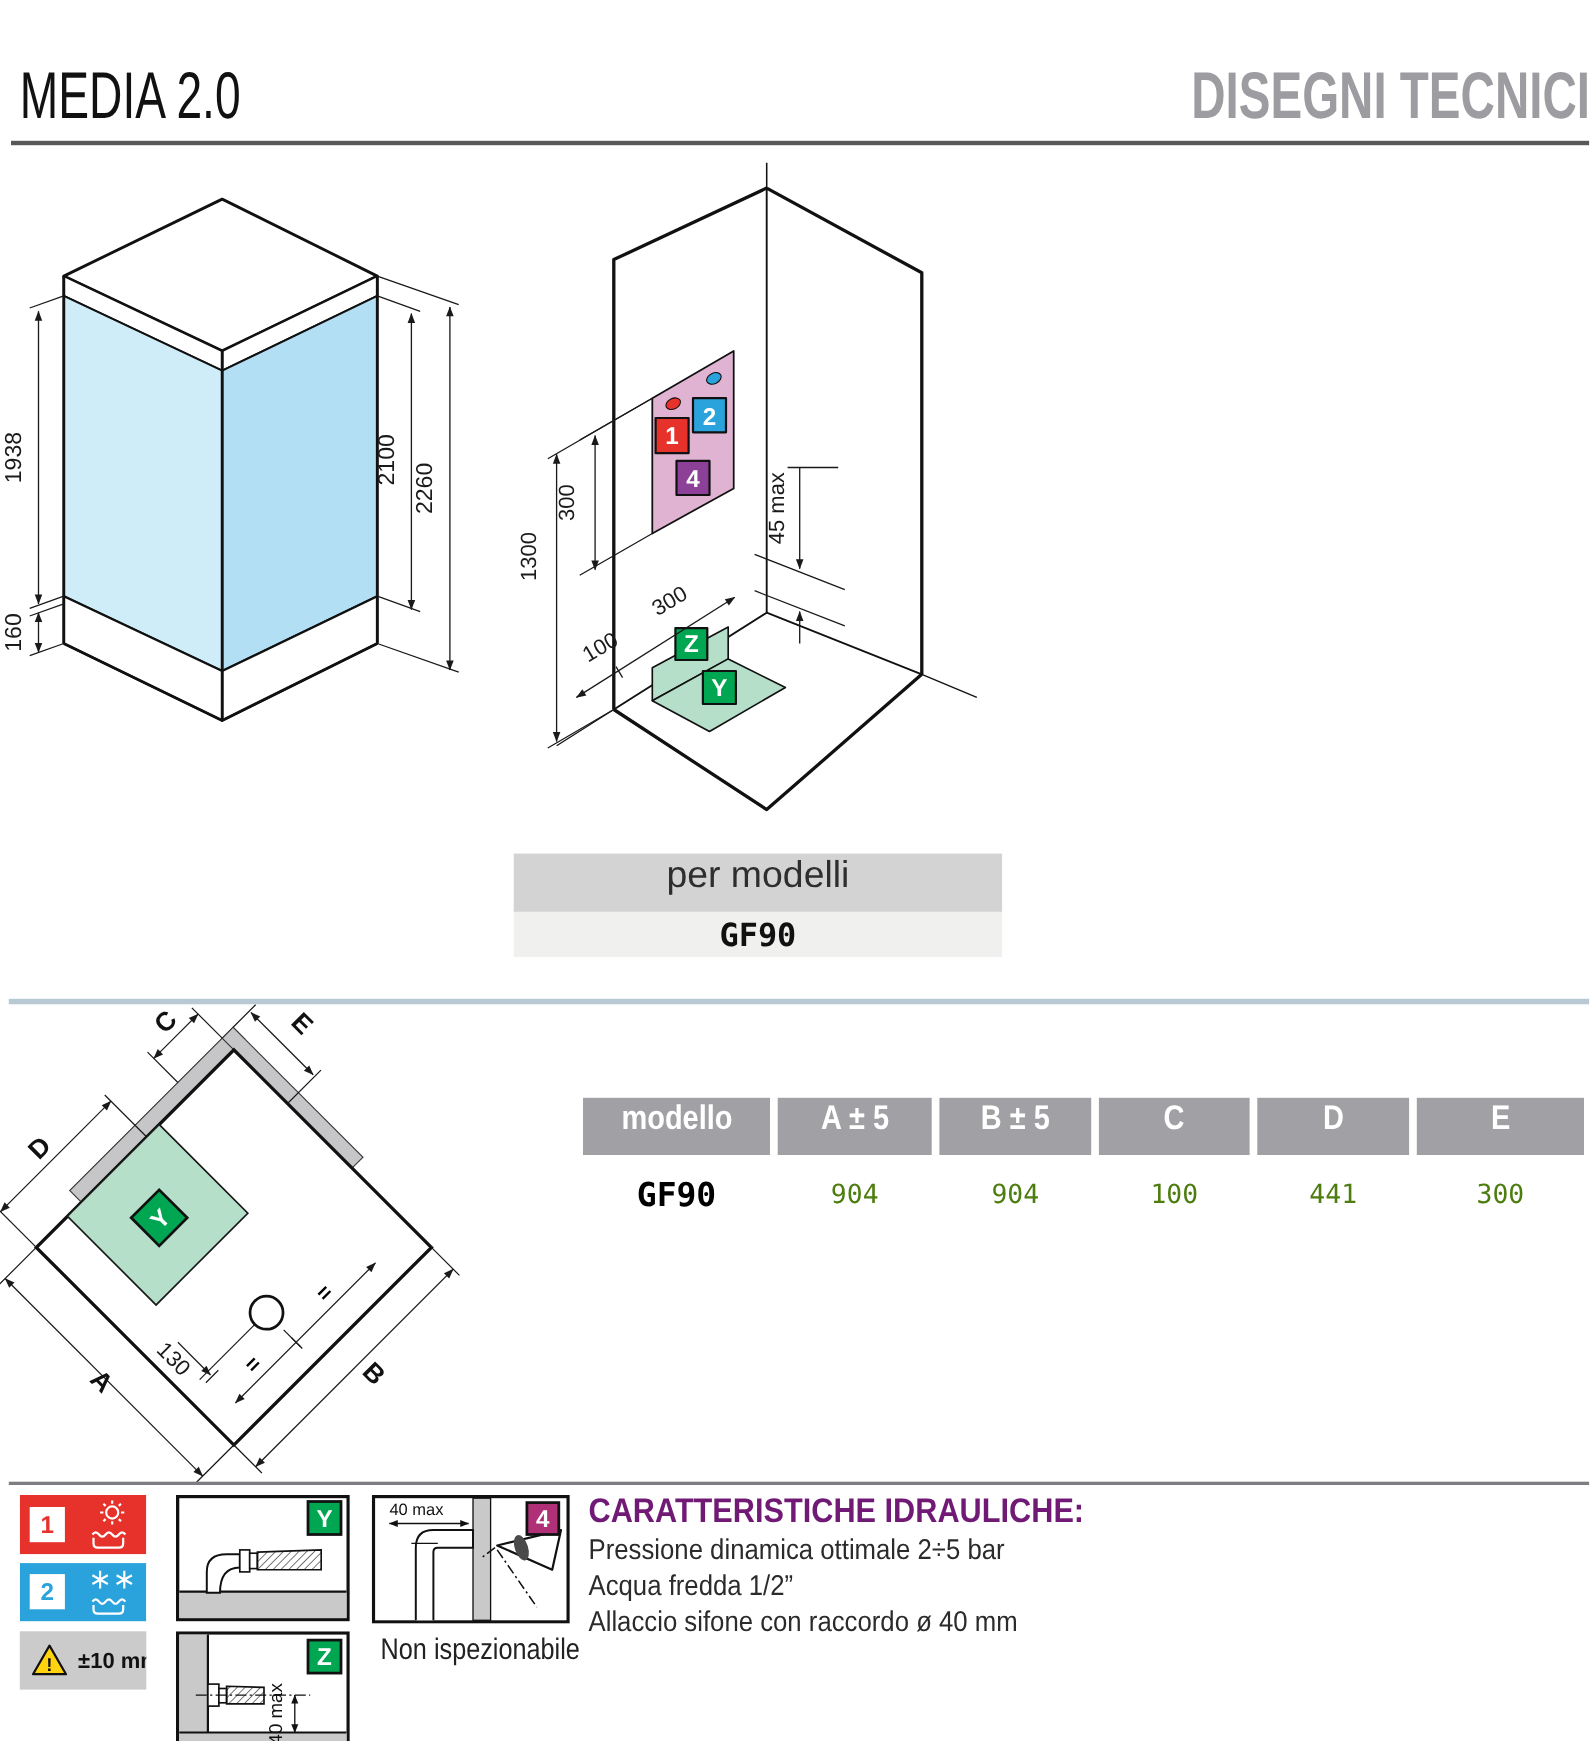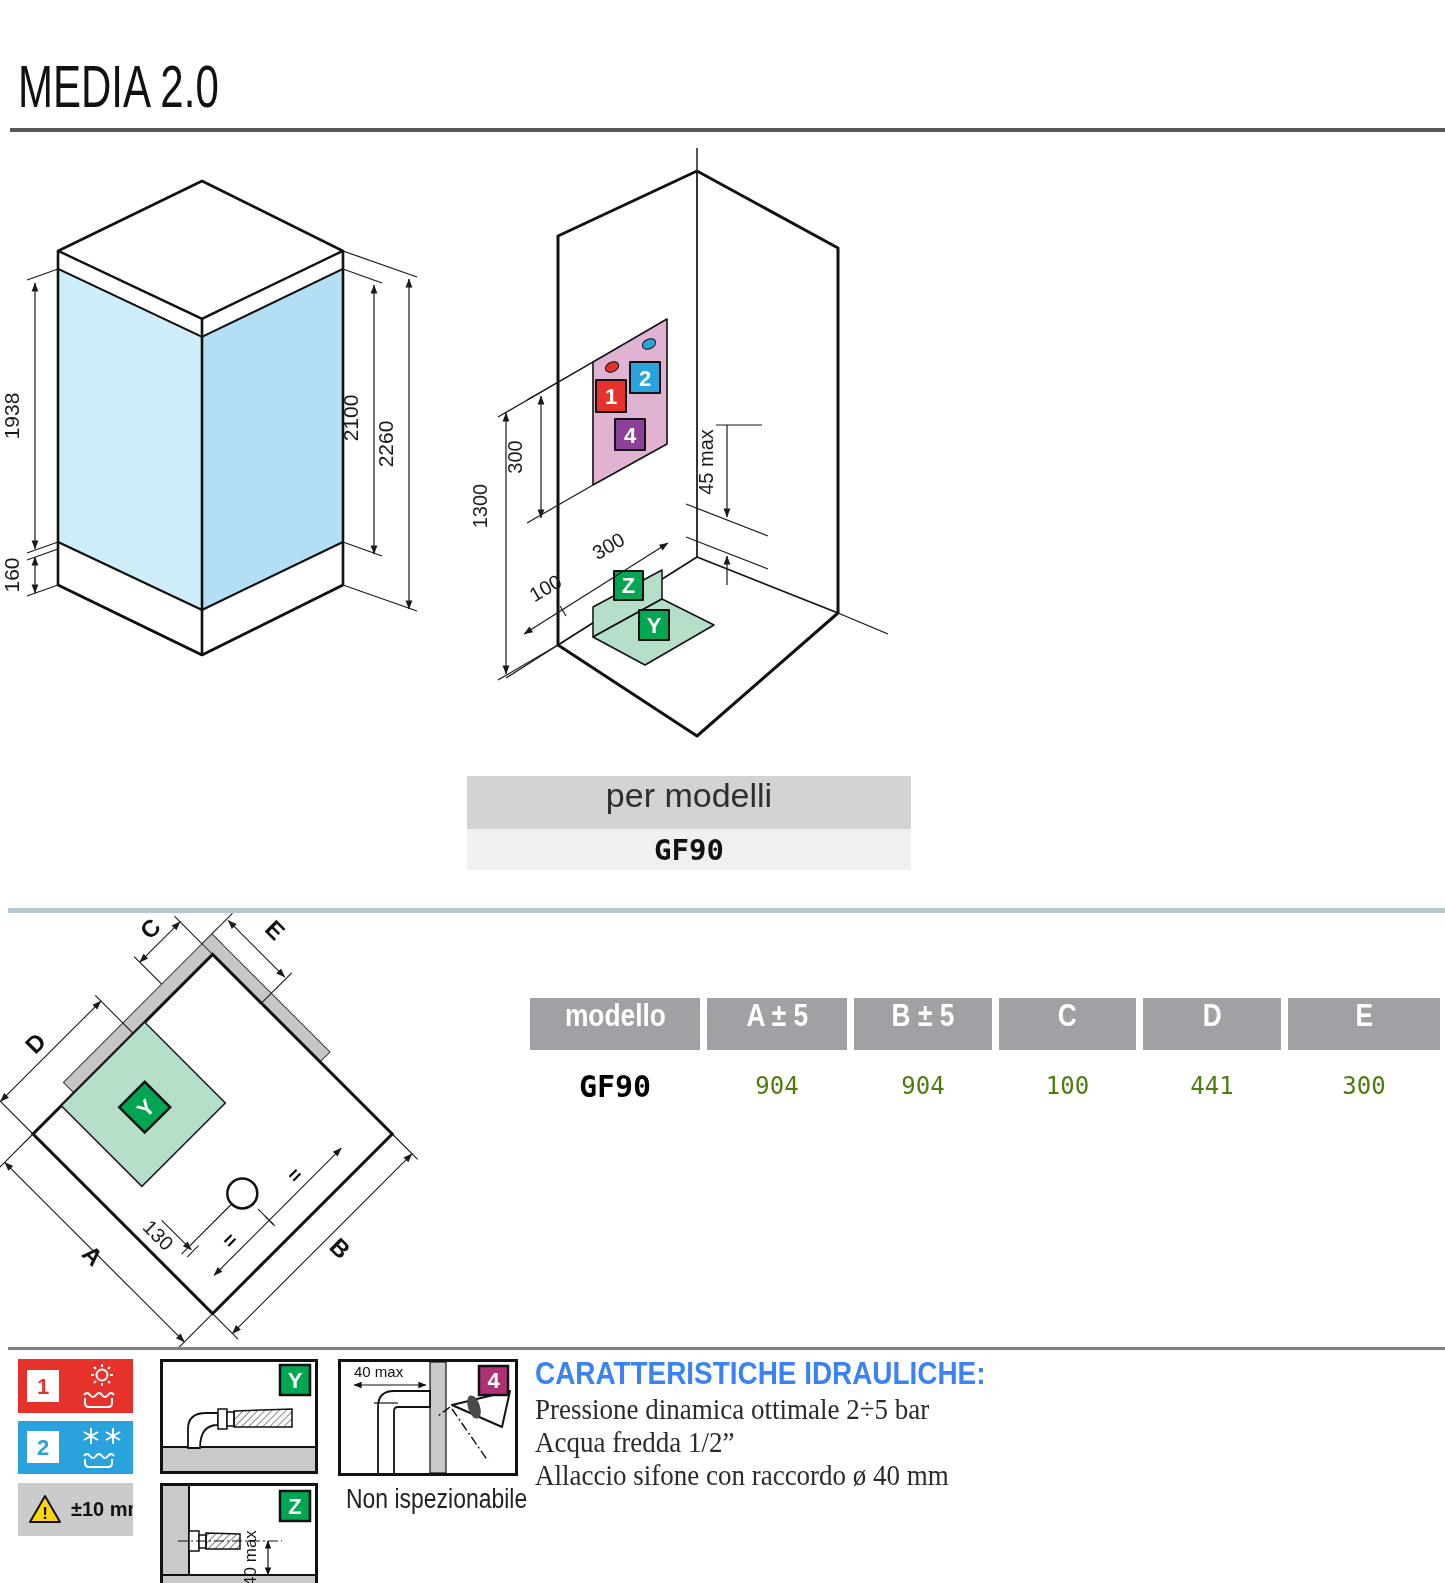--- a/index.html
+++ b/index.html
@@ -22,38 +22,39 @@
             font-family:"DejaVu Sans Mono",monospace;font-weight:bold;font-size:29px;color:#111;}
   .tbl-head{left:530px;top:962px;width:910px;height:52px;display:flex;gap:7px;}
   .tbl-head .cell{background:#a1a1a5;color:#fff;display:flex;justify-content:center;
                   font-size:31px;font-weight:bold;}
   .tbl-row{left:530px;top:1028px;width:910px;height:44px;display:flex;gap:7px;}
   .tbl-row .cell{display:flex;align-items:center;justify-content:center;
                  font-family:"DejaVu Sans Mono",monospace;font-size:24px;color:#4d7c0f;}
   .tbl-row .cell.model{font-weight:bold;font-size:30px;color:#000;}
   .w0{width:170px}.w1{width:140px}.w2{width:138px}.w3{width:137px}.w4{width:138px}.w5{width:152px}
   .hyd{left:535px;top:1320px;width:600px;}
-  .hyd .t{font-size:31px;font-weight:bold;color:#3b82f6;line-height:36px;}
-  .hyd .l{font-size:30px;color:#2b2b2b;line-height:33px;font-family:Liberation Serif, serif;}
+  .hyd .t{font-size:31px;font-weight:bold;color:#701a75;line-height:36px;}
+  .hyd .l{font-size:26px;color:#2b2b2b;line-height:33px;}
   .nonisp{left:330px;top:1448px;width:200px;text-align:right;font-size:27px;color:#222;}
   .leg-hot{left:18px;top:1323px;width:115px;height:54px;}
   .leg-cold{left:18px;top:1385px;width:115px;height:53px;}
   .leg-tol{left:18px;top:1447px;width:115px;height:53px;background:#cbcbcb;}
   svg text{font-family:"Liberation Sans",sans-serif;}
   .dim{font-size:20px;fill:#1a1a1a;}
   .dimL{font-size:21px;fill:#1a1a1a;}
   .planL{font-size:24px;font-weight:bold;fill:#111;}
   .badge{font-size:22px;font-weight:bold;fill:#fff;}
 </style>
 </head>
 <body>
 
 <div class="page">
 
   <div class="abs title"><span class="cxl">MEDIA 2.0</span></div>
+  <div class="abs section-title"><span class="cxr">DISEGNI TECNICI</span></div>
   <div class="abs rule-header"></div>
 
   <svg class="abs" style="left:0;top:100px" width="960" height="645" viewBox="0 100 960 645">
     <defs>
       <marker id="mIso" viewBox="0 0 10 10" refX="9.5" refY="5" markerWidth="13" markerHeight="9" orient="auto-start-reverse" markerUnits="userSpaceOnUse">
         <path d="M0,1.2 L10,5 L0,8.8 z" fill="#1a1a1a"></path>
       </marker>
     </defs>
 
     <g stroke-linejoin="round">

